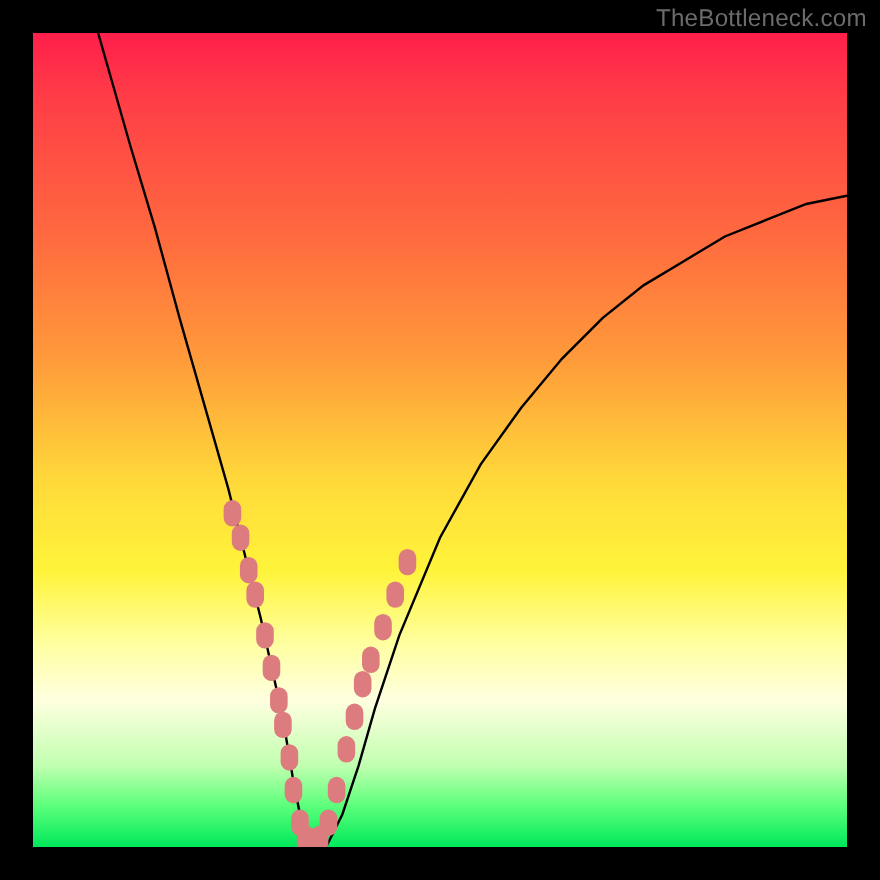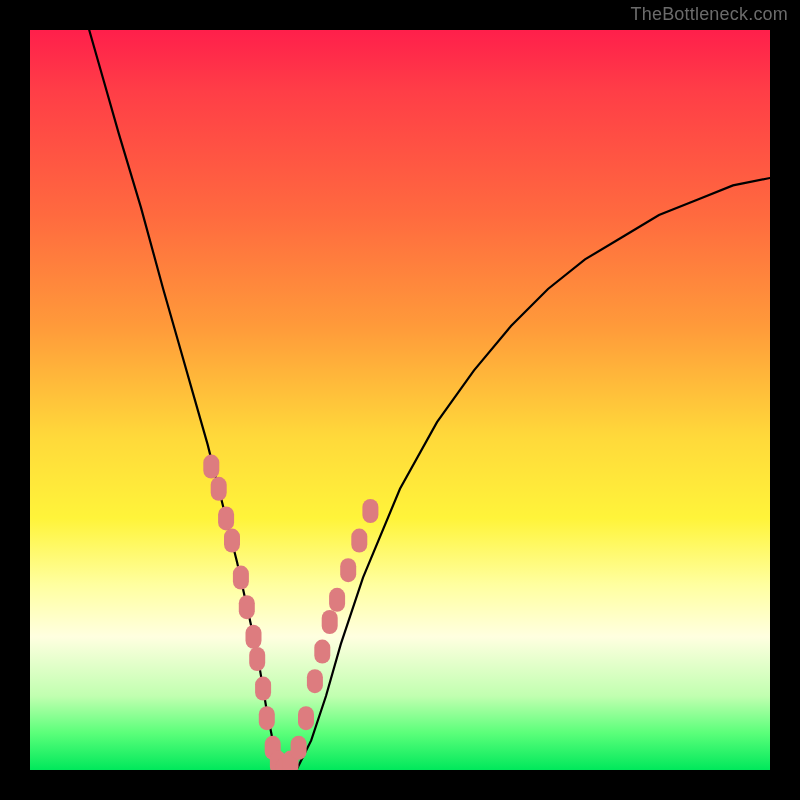--- a/index.html
+++ b/index.html
@@ -17,21 +17,21 @@
     top: 0;
     width: 800px;
     height: 800px;
     background: #000;
   }
   .watermark {
     position: absolute;
     top: 4px;
     right: 12px;
     color: #6b6b6b;
-    font-size: 18px;
+    font-size: 22px;
     font-weight: 500;
     letter-spacing: 0.2px;
     z-index: 5;
   }
   .plot-area {
     position: absolute;
     left: 30px;
     top: 30px;
     width: 740px;
     height: 740px;

